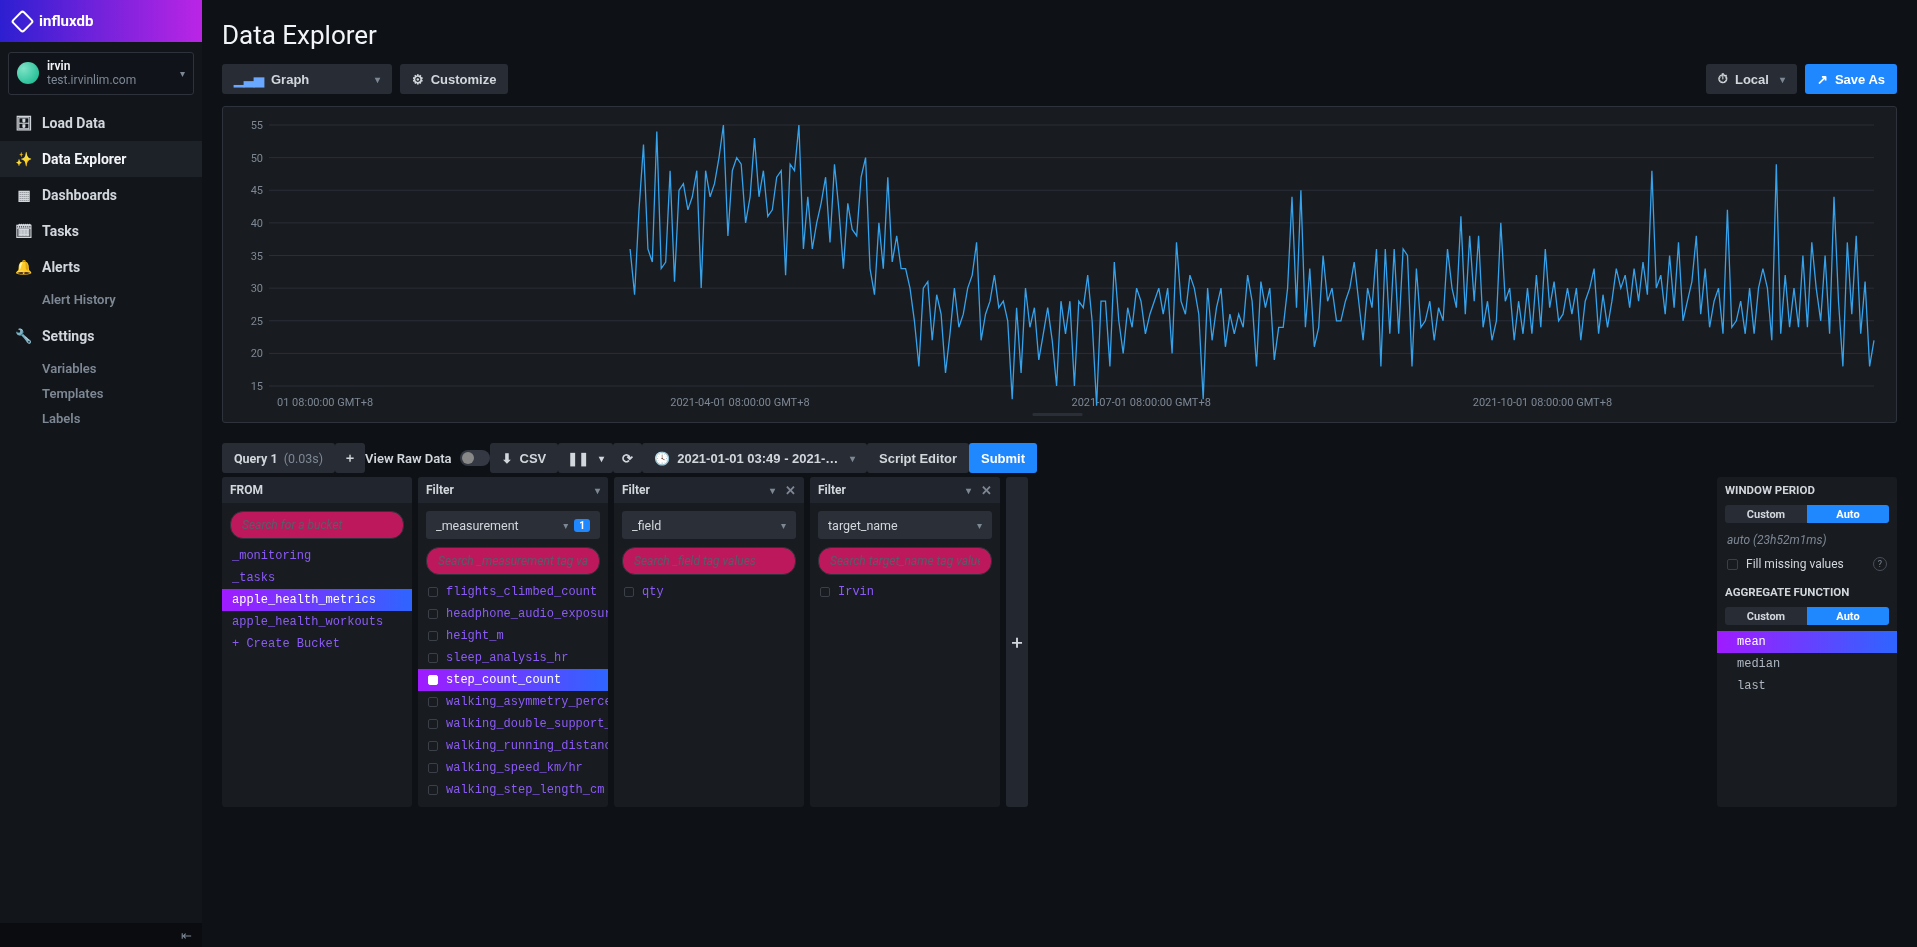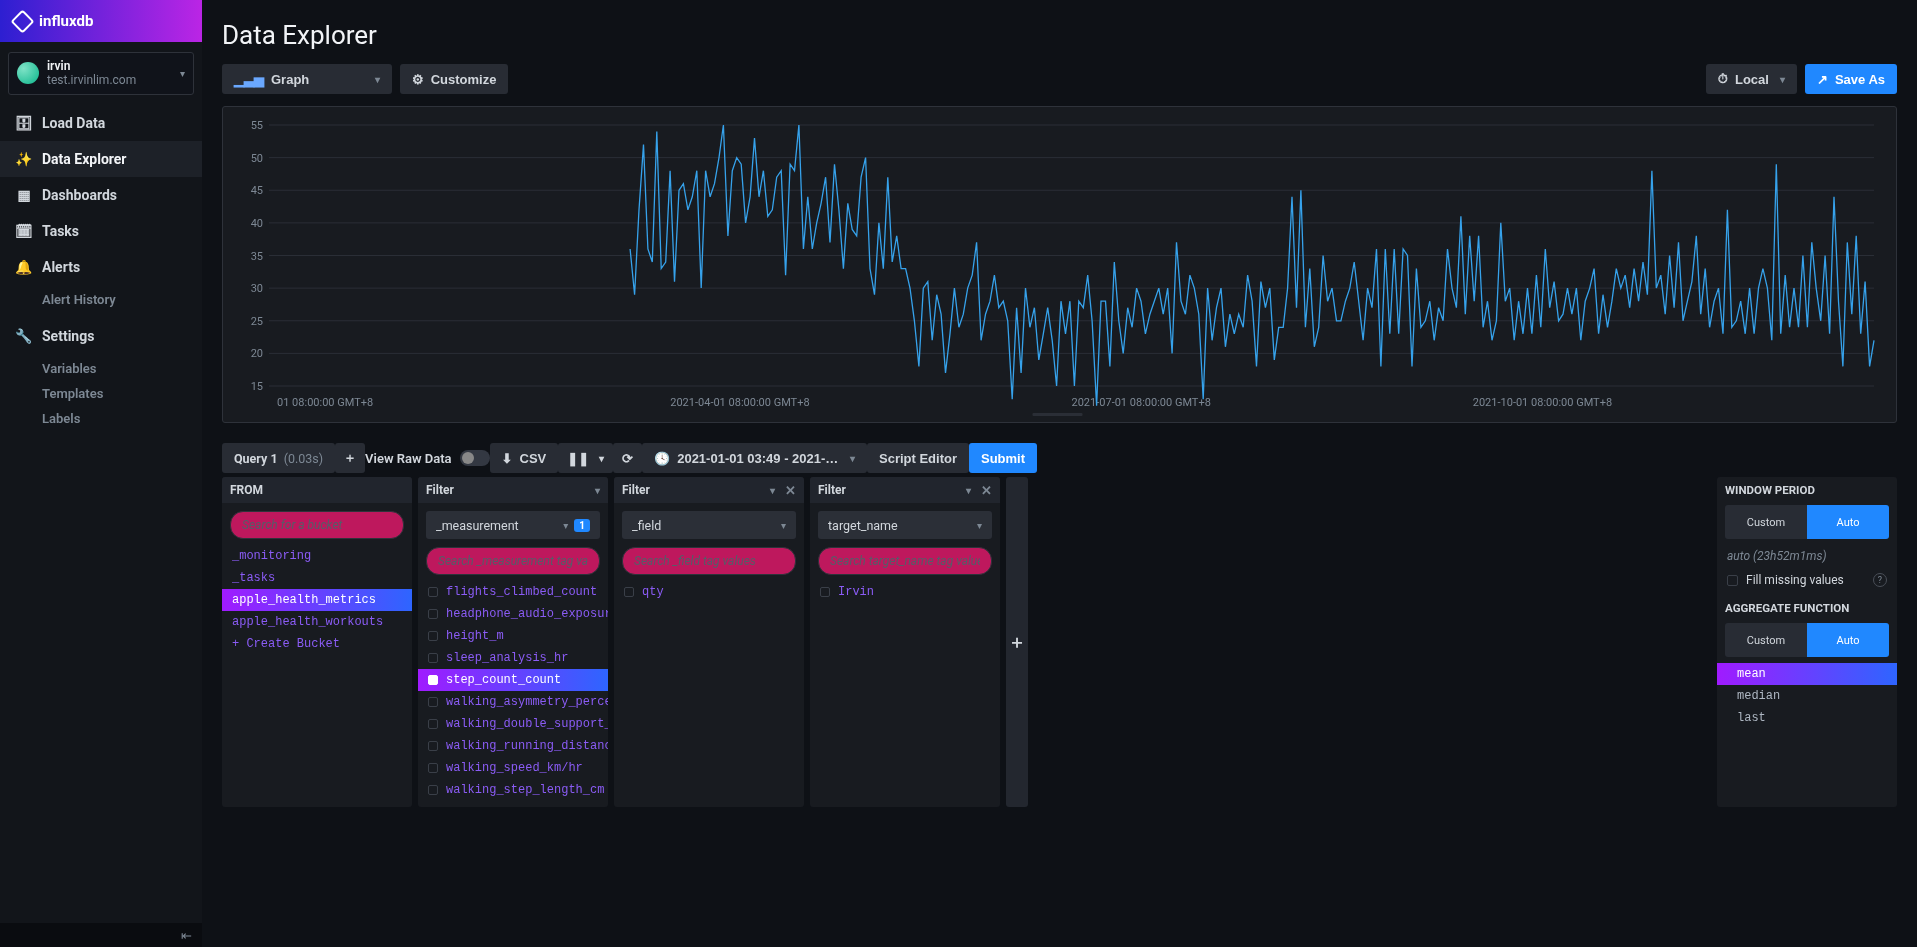--- a/index.html
+++ b/index.html
@@ -161,21 +161,21 @@
   .col .li.sel-row{ background:var(--selected-grad); color:#fff;}
   .col .li.sel-row .cb{border-color:#fff;background:#fff;}
   
   .aggcol{
     width:180px; flex:0 0 180px; background:var(--bg-panel); border-radius:3px;
     display:flex; flex-direction:column; font-size:12px;
   }
   .aggcol .sect-title{ padding:6px 8px; font-weight:700; font-size:11.5px; color:var(--text);}
   .aggcol .pill-row{ padding:2px 8px 6px; display:flex; gap:0;}
   .aggcol .pill-row .pill{
-    flex:1; height:34px; font-size:11px; font-weight:400;
+    flex:1; height:18px; font-size:11px; font-weight:700;
     display:flex;align-items:center;justify-content:center;
     background:var(--bg-btn);
   }
   .aggcol .pill-row .pill.on{ background: var(--blue); color:#fff;}
   .aggcol .pill-row .pill:first-child{border-top-left-radius:3px;border-bottom-left-radius:3px;}
   .aggcol .pill-row .pill:last-child{border-top-right-radius:3px;border-bottom-right-radius:3px;}
   .aggcol .auto-line{ padding:4px 10px; color:var(--text-dim); font-style:italic;}
   .aggcol .fill-line{ padding:6px 10px 8px; display:flex;align-items:center;gap:8px;}
   .aggcol .fill-line .cbox{width:11px;height:11px;border:1px solid #3a3f48;border-radius:2px;}
   .aggcol .fill-line .q{ margin-left:auto; width:14px;height:14px;border-radius:50%;border:1px solid #4a4f58;display:flex;align-items:center;justify-content:center;font-size:9px;color:var(--text-dim);}

